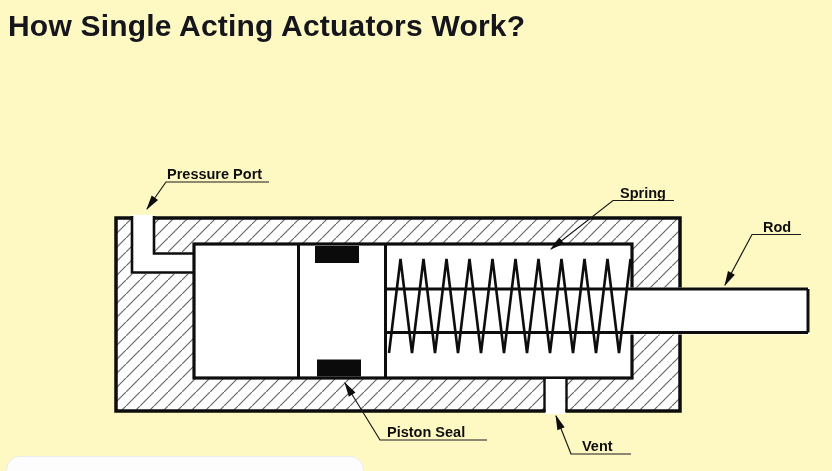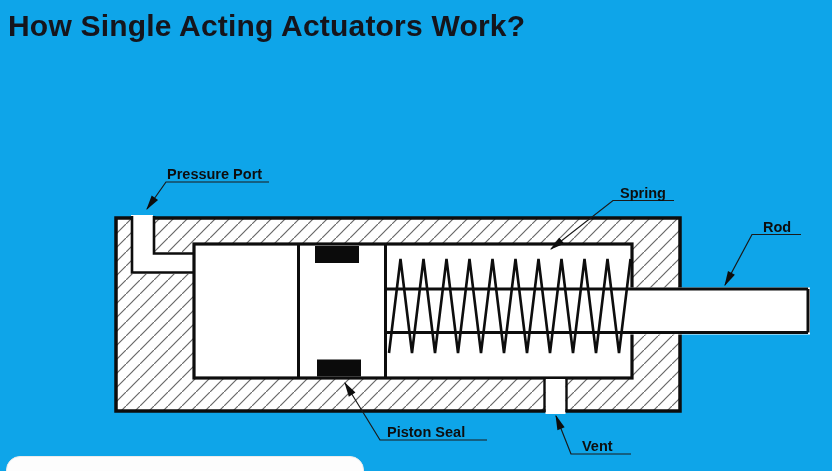--- a/index.html
+++ b/index.html
@@ -1,18 +1,18 @@
 <!DOCTYPE html>
 <html><head>
 <meta charset="utf-8">
 <style>
   html,body{margin:0;padding:0;background:#ffffff;}
   .stage{
     position:relative;width:832px;height:471px;overflow:hidden;
-    background:#0ea5e9;font-family:"Liberation Sans",sans-serif;
+    background:#fef9c3;font-family:"Liberation Sans",sans-serif;
   }
   .page-title{
     position:absolute;left:8px;top:9px;margin:0;
     font-size:30px;line-height:1.1;font-weight:bold;
     color:#15151c;letter-spacing:0.2px;white-space:nowrap;
   }
   .diagram-svg{position:absolute;left:0;top:0;}
   .bottom-card{
     position:absolute;left:6px;top:456px;width:356px;height:40px;
     background:#fdfdfd;border:1.5px solid #ececec;border-radius:14px;

